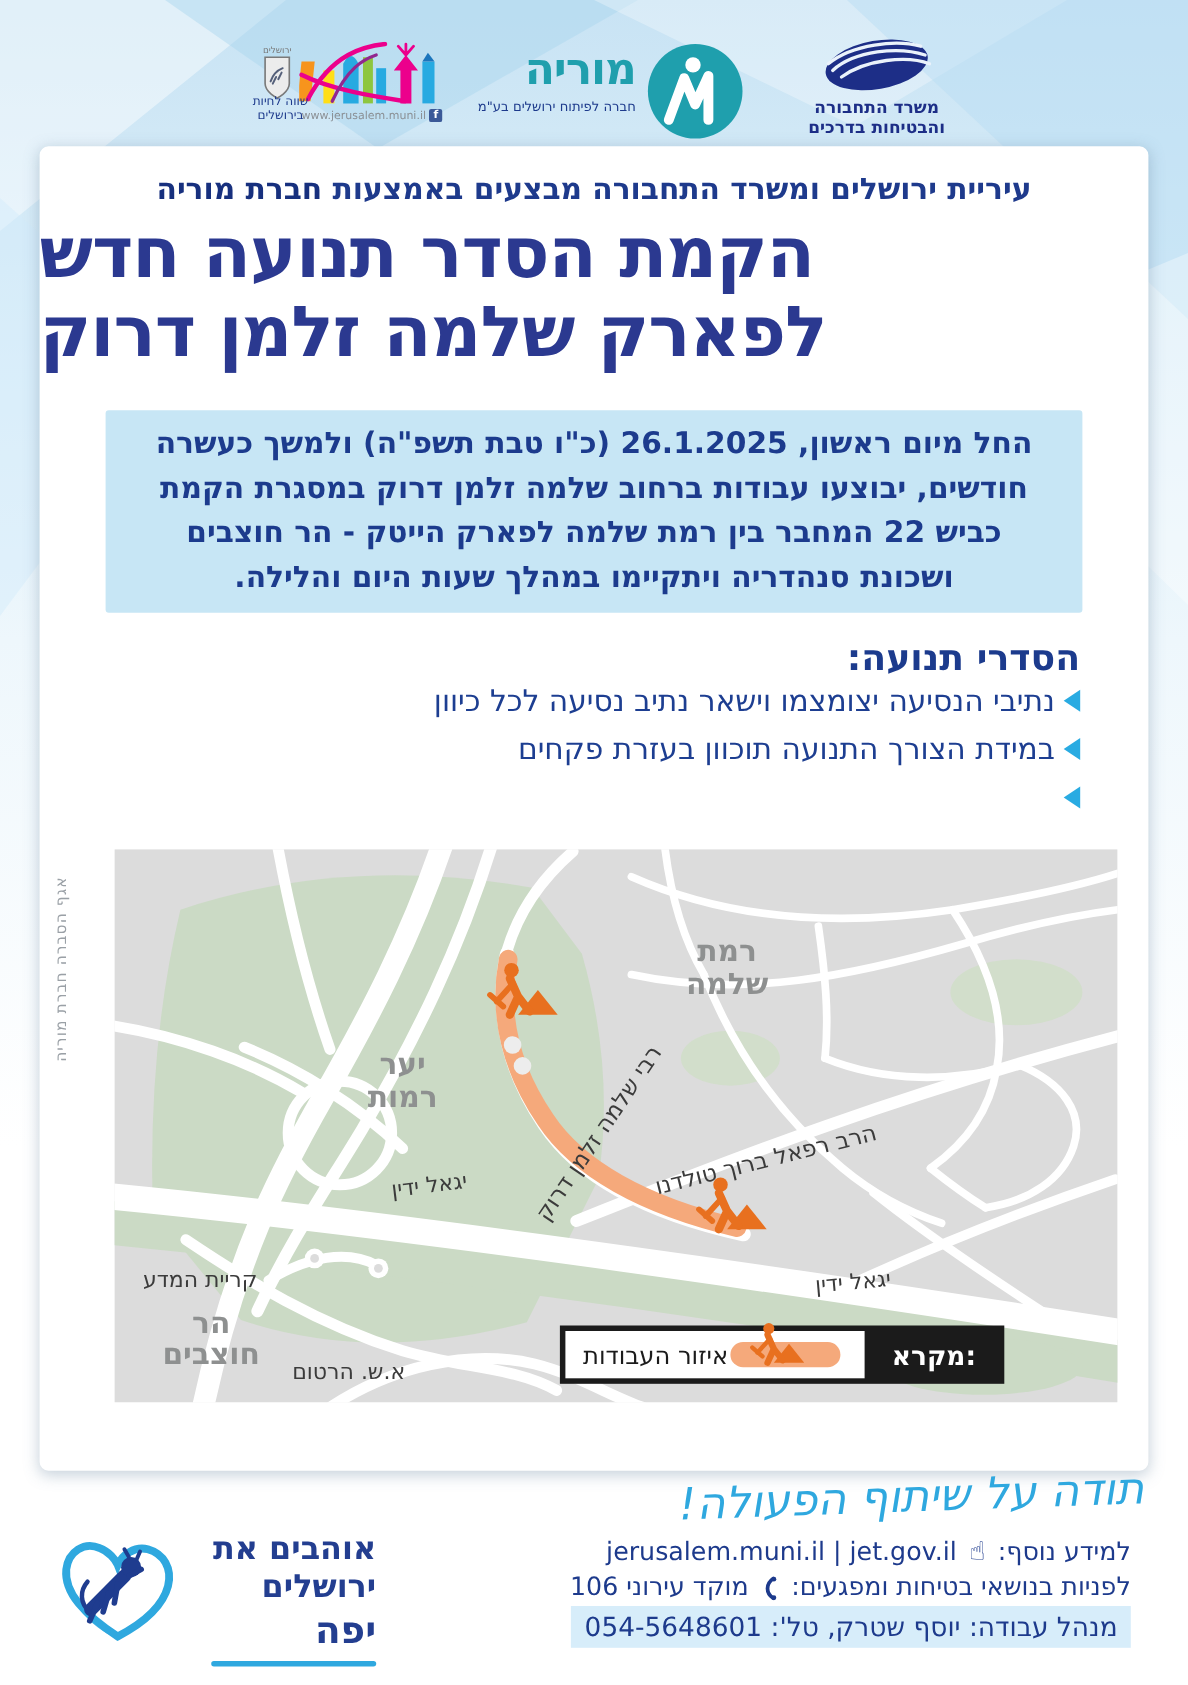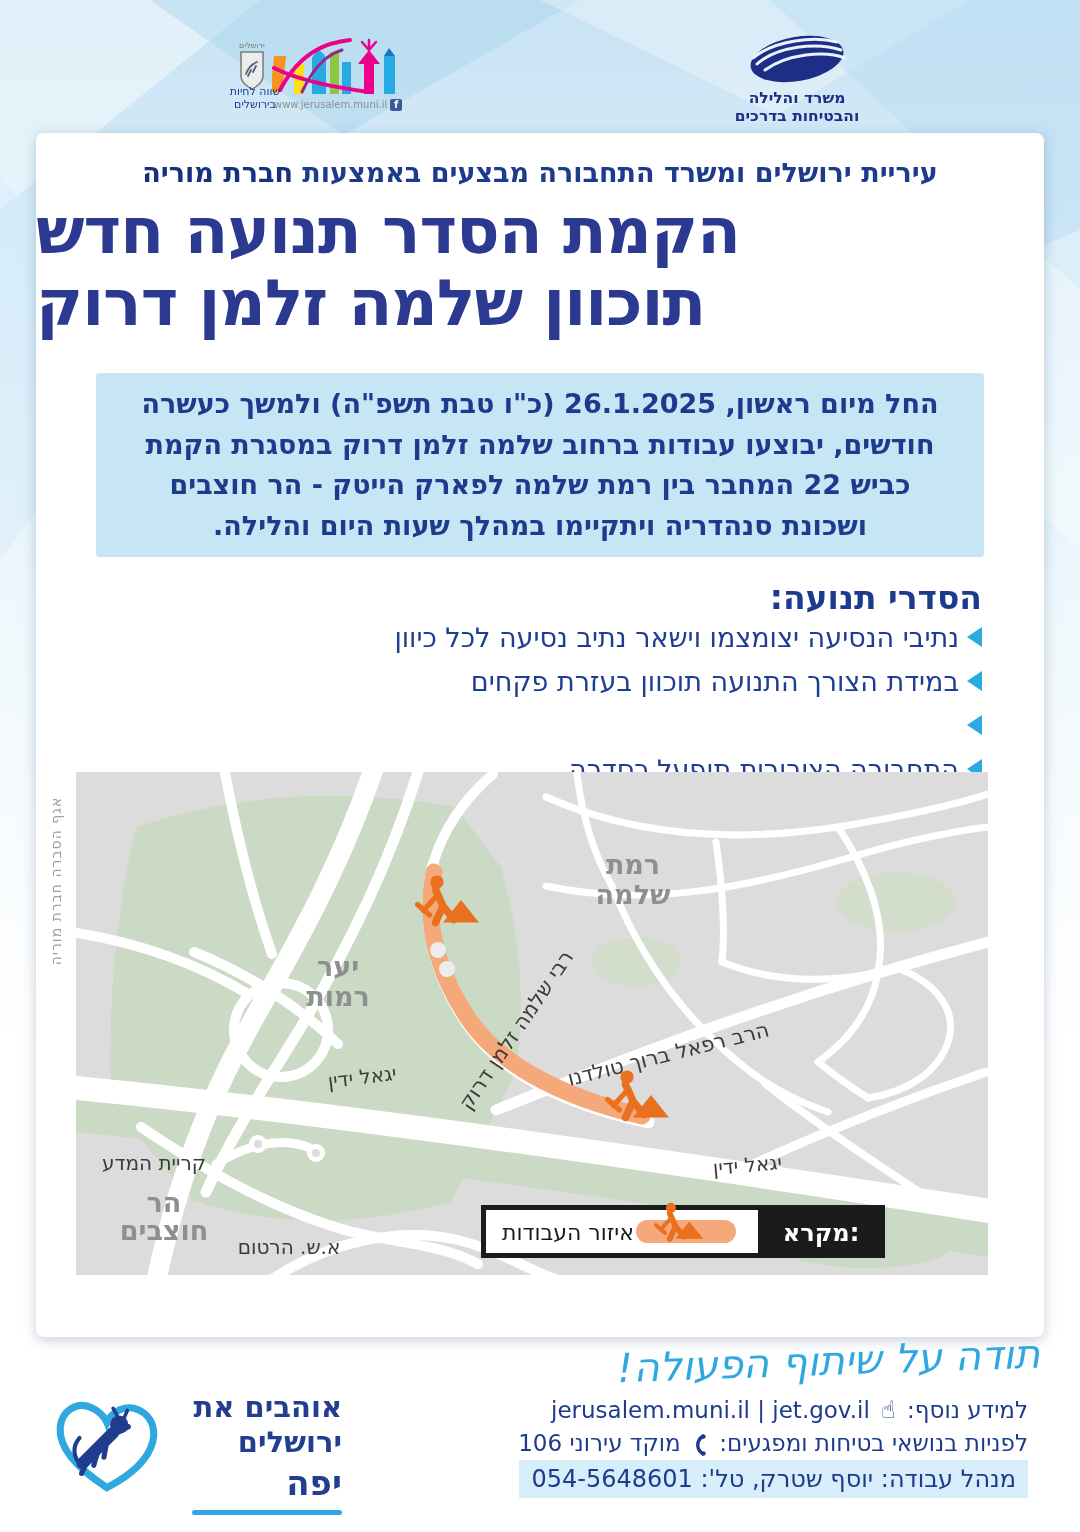--- a/index.html
+++ b/index.html
@@ -43,21 +43,21 @@
   .infobox{position:absolute;left:60px;top:240px;width:888px;height:184px;background:#c7e6f5;border-radius:3px;
            display:flex;flex-direction:column;justify-content:center;direction:rtl;}
   .infobox div{text-align:center;font-size:27px;font-weight:bold;color:#1c3b8d;line-height:1.5;}
   .arr-head{position:absolute;top:432px;right:62px;direction:rtl;font-size:33px;font-weight:bold;color:#1c3b8d;margin-top:13px;}
   .bullets{position:absolute;top:482px;right:62px;direction:rtl;}
   .bullet{display:flex;align-items:center;justify-content:flex-start;direction:rtl;height:44px;}
   .b-tri{width:0;height:0;border-top:10px solid transparent;border-bottom:10px solid transparent;
          border-left:15px solid #29abe2;margin-left:8px;flex:0 0 auto;transform:scaleX(-1);}
   .b-txt{font-size:27px;color:#1d3e91;font-weight:500;white-space:nowrap;}
 
-  .mapwrap{position:absolute;left:40px;top:639px;width:912px;height:585px;}
+  .mapwrap{position:absolute;left:68px;top:639px;width:912px;height:585px;}
   .map-credit{position:absolute;top:740px;left:-90px;width:220px;text-align:center;
               transform:rotate(-90deg);color:#9aa0a6;font-size:14px;letter-spacing:1px;direction:rtl;}
 
   
   .thanks{position:absolute;top:1338px;right:40px;font-size:40px;color:#2fa8df;
           font-style:italic;transform:rotate(-2deg);direction:rtl;font-weight:500;}
   .f-line{position:absolute;right:52px;direction:rtl;font-size:23px;color:#1d3a8c;white-space:nowrap;}
   .f1{top:1396px;}
   .f2{top:1430px;}
   .f-mgr{position:absolute;right:52px;top:1460px;direction:rtl;font-size:24px;color:#1d3a8c;
@@ -109,42 +109,53 @@
     </div>
     <div class="muni-tag">
       <span>שווה לחיות</span><br>
       <span>בירושלים</span>
     </div>
     <div class="muni-url">
       <span>www.jerusalem.muni.il</span><span class="fb">f</span>
     </div>
   </div>
 
+  <div class="moriah-logo">
+    <div class="moriah-circle">
+      <svg width="90" height="90" viewBox="-45 -45 90 90">
+        <circle cx="0" cy="0" r="43" fill="#1f9fad"></circle>
+        <circle cx="-2" cy="-24" r="7" fill="#ffffff"></circle>
+        <path d="M-24,26 L-10,-12 L0,12 L12,-14 L12,26" stroke="#ffffff" stroke-width="9" fill="none" stroke-linejoin="round" stroke-linecap="round"></path>
+      </svg>
+    </div>
+    <div class="moriah-name">מוריה</div>
+    <div class="moriah-sub">חברה לפיתוח ירושלים בע"מ</div>
+  </div>
 
   <div class="ministry-logo">
     <svg width="120" height="50" viewBox="0 0 120 50">
       <ellipse cx="60" cy="25" rx="47" ry="22" fill="#1d2e87" transform="rotate(-10 60 25)"></ellipse>
       <path d="M20,30 C40,12 80,8 104,16 M16,24 C38,6 78,2 100,8 M28,36 C50,20 88,16 108,24" stroke="#eaf2fb" stroke-width="3" fill="none" stroke-linecap="round"></path>
     </svg>
     <div class="ministry-text">
-      <span>משרד והלילה</span><br>
+      <span>משרד התחבורה</span><br>
       <span>והבטיחות בדרכים</span>
     </div>
   </div>
 </div>
 
 <div class="card">
 
   <div class="subtitle">
     <span>עיריית ירושלים ומשרד התחבורה מבצעים באמצעות </span><b>חברת מוריה</b>
   </div>
 
   <div class="title">
     <div>הקמת הסדר תנועה חדש</div>
-    <div>תוכוון שלמה זלמן דרוק</div>
+    <div>לפארק שלמה זלמן דרוק</div>
   </div>
 
   <div class="infobox">
     <div>החל מיום ראשון, 26.1.2025 (כ"ו טבת תשפ"ה) ולמשך כעשרה</div>
     <div>חודשים, יבוצעו עבודות ברחוב שלמה זלמן דרוק במסגרת הקמת</div>
     <div>כביש 22 המחבר בין רמת שלמה לפארק הייטק - הר חוצבים</div>
     <div>ושכונת סנהדריה ויתקיימו במהלך שעות היום והלילה.</div>
   </div>
 
   <div class="arr-head">הסדרי תנועה:</div>
@@ -153,24 +164,20 @@
     <div class="bullet">
       <span class="b-tri"></span>
       <span class="b-txt">נתיבי הנסיעה יצומצמו וישאר נתיב נסיעה לכל כיוון</span>
     </div>
     <div class="bullet">
       <span class="b-tri"></span>
       <span class="b-txt">במידת הצורך התנועה תוכוון בעזרת פקחים</span>
     </div>
     <div class="bullet">
       <span class="b-tri"></span>
-    </div>
-    <div class="bullet">
-      <span class="b-tri"></span>
-      <span class="b-txt">התחבורה הציבורית תופעל כסדרה</span>
     </div>
   </div>
 
   <div class="mapwrap">
     <svg width="912" height="503" viewBox="0 0 912 503">
       <defs>
         <g id="worker">
           <polygon points="10,-1 34,-1 22,-16" fill="#E8701F"></polygon>
           <circle cx="6" cy="-28" r="4.4" fill="#E8701F"></circle>
           <path d="M5,-23 L10,-12 L5,-1 M10,-12 L17,-3" stroke="#E8701F" stroke-width="5" fill="none" stroke-linecap="round" stroke-linejoin="round"></path>

